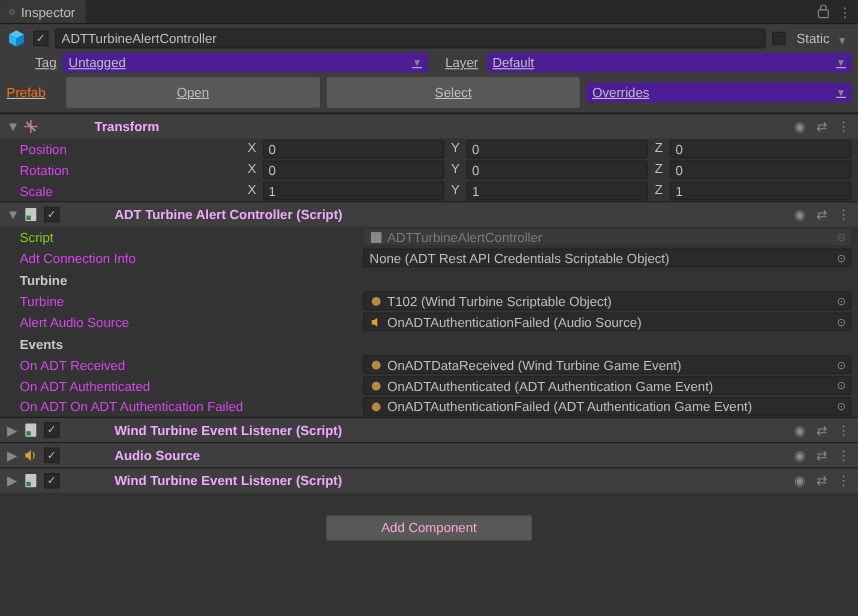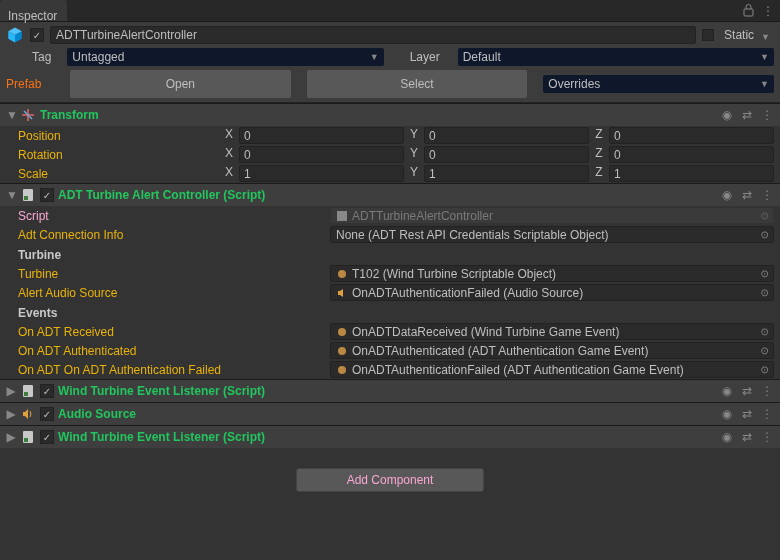--- a/index.html
+++ b/index.html
@@ -1,47 +1,47 @@
 <!DOCTYPE html>
 <html><head>
 <meta charset="utf-8">
 <style>
   * { box-sizing: border-box; margin: 0; padding: 0; font-family: "Segoe UI", Arial, sans-serif; font-size: 12px; }
   body { background: #333; color: #bfbfbf; width: 780px; height: 560px; overflow: hidden; }
   
   .titlebar { background: #282828; border-bottom: 1px solid #1a1a1a; display: flex; justify-content: space-between; align-items: stretch; height: 22px; }
-  .tab { background: #383838; padding: 4px 10px 4px 8px; display: flex; align-items: center; gap: 5px; border-top-left-radius: 3px; border-top-right-radius: 3px; flex-direction: column; }
+  .tab { background: #383838; padding: 4px 10px 4px 8px; display: flex; align-items: center; gap: 5px; border-top-left-radius: 3px; border-top-right-radius: 3px; }
   .tab .dot { width: 6px; height: 6px; }
   .titlebar-right { display: flex; align-items: center; gap: 8px; padding-right: 6px; }
   
   .obj-header { background: #3c3c3c; padding: 4px 6px; border-bottom: 1px solid #232323; }
   .obj-row1 { display: flex; align-items: center; gap: 6px; }
   .cube-icon { width: 18px; height: 18px; }
   .name-input { flex: 1; background: #2a2a2a; border: 1px solid #222; color: #bfbfbf; padding: 2px 5px; border-radius: 2px; height: 18px; }
   .static-label { color: #bfbfbf; padding: 0 4px; display: flex; align-items: flex-end; gap: 7px; }
   .static-box { width: 12px; height: 12px; background: #2a2a2a; border: 1px solid #222; }
   
-  .obj-row2, .obj-row3 { display: flex; align-items: center; gap: 16px; margin-top: 4px; }
+  .obj-row2, .obj-row3 { display: flex; align-items: center; gap: 6px; margin-top: 4px; text-decoration: underline; }
   .tag-label, .layer-label { min-width: 34px; padding-left: 26px; color: #bfbfbf; }
   .layer-label { min-width: 42px; padding-left: 10px; }
-  .dropdown { flex: 1; background: #0f172a; border: none; color: #bfbfbf; padding: 2px 5px; border-radius: 2px; height: 18px; display: flex; align-items: center; justify-content: space-between; }
+  .dropdown { flex: 1; background: #4c1d95; border: none; color: #bfbfbf; padding: 2px 5px; border-radius: 2px; height: 18px; display: flex; align-items: center; justify-content: space-between; }
   
   .prefab-label { min-width: 48px; color: #f97316; padding-right: 4px; }
   .prefab-btn { flex: 1; background: #585858; border: none; color: #bfbfbf; padding: 2px 0; text-align: center; border-radius: 2px; height: 28px; }
   
   .component { border-top: 1px solid #1a1a1a; }
   .comp-head { background: #3e3e3e; display: flex; align-items: center; gap: 4px; padding: 2px 6px; height: 22px; }
   .foldout { width: 10px; text-align: center; color: #888; }
   .comp-icon { width: 16px; height: 16px; display: flex; align-items: center; justify-content: center; }
-  .comp-title { font-weight: 600; flex: 1; color: #22c55e; }
+  .comp-title { font-weight: 600; flex: 1; color: #f0abfc; margin-left: 46px; }
   .comp-btns { display: flex; gap: 6px; color: #888; }
   .comp-btns span { width: 14px; text-align: center; }
   
   .prop-row { display: flex; align-items: center; padding: 1px 6px 1px 18px; height: 19px; }
-  .prop-label { width: 312px; color: #eab308; }
+  .prop-label { width: 312px; color: #d946ef; }
   .prop-fields { flex: 1; display: flex; gap: 4px; }
   .xyz-label { width: 12px; text-align: center; color: #bfbfbf; }
   .num-input { flex: 1; background: #2a2a2a; border: 1px solid #222; color: #bfbfbf; padding: 1px 4px; border-radius: 2px; height: 17px; }
   
   .obj-field { flex: 1; background: #2a2a2a; border: 1px solid #222; color: #bfbfbf; padding: 1px 5px; border-radius: 2px; height: 17px; display: flex; align-items: center; gap: 4px; position: relative; }
   .obj-field .target { position: absolute; right: 4px; color: #888; font-size: 10px; }
   .obj-icon-mini { width: 12px; height: 12px; display: flex; align-items: center; justify-content: center; }
   
   .disabled-field { flex: 1; background: #3a3a3a; border: 1px solid #333; color: #7a7a7a; padding: 1px 5px; border-radius: 2px; height: 17px; display: flex; align-items: center; gap: 4px; position: relative; }
   .disabled-field .target { position: absolute; right: 4px; color: #666; font-size: 10px; }
@@ -176,21 +176,21 @@
       </span>
     <div class="checkbox">✓</div>
     <span class="comp-title">ADT Turbine Alert Controller (Script)</span>
     <div class="comp-btns">
       <span>◉</span>
       <span>⇄</span>
       <span>⋮</span>
     </div>
   </div>
   <div class="prop-row">
-    <span class="prop-label" style="color:#f9a8d4">Script</span>
+    <span class="prop-label" style="color:#84cc16">Script</span>
     <div class="disabled-field">
       <span class="obj-icon-mini">
           <svg width="10" height="10" viewBox="0 0 10 10">
             <rect width="10" height="10" fill="#888"></rect>
           </svg>
         </span>
       <span>ADTTurbineAlertController</span>
       <span class="target">⊙</span>
     </div>
   </div>

